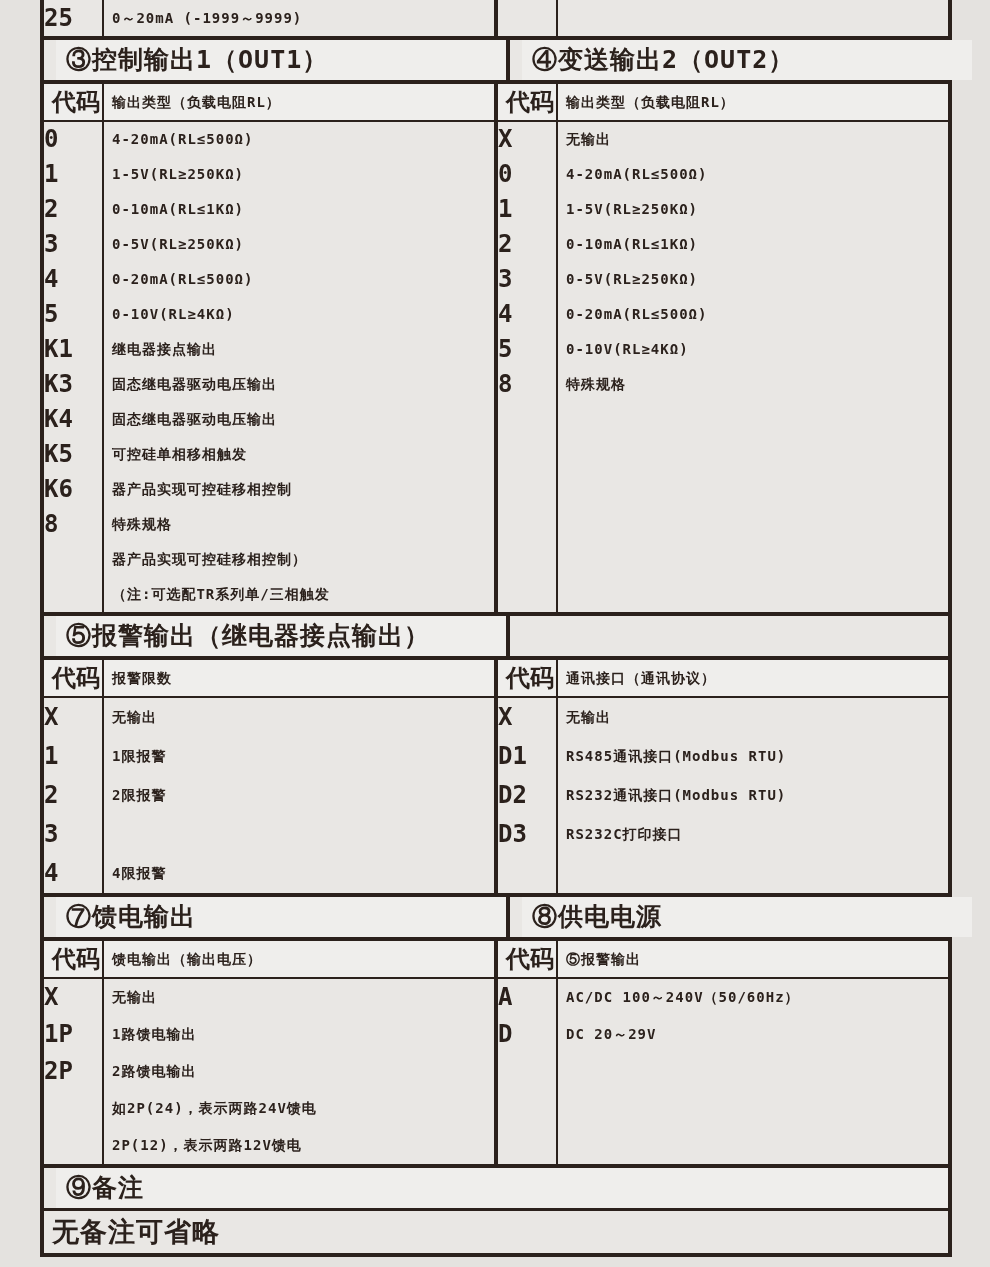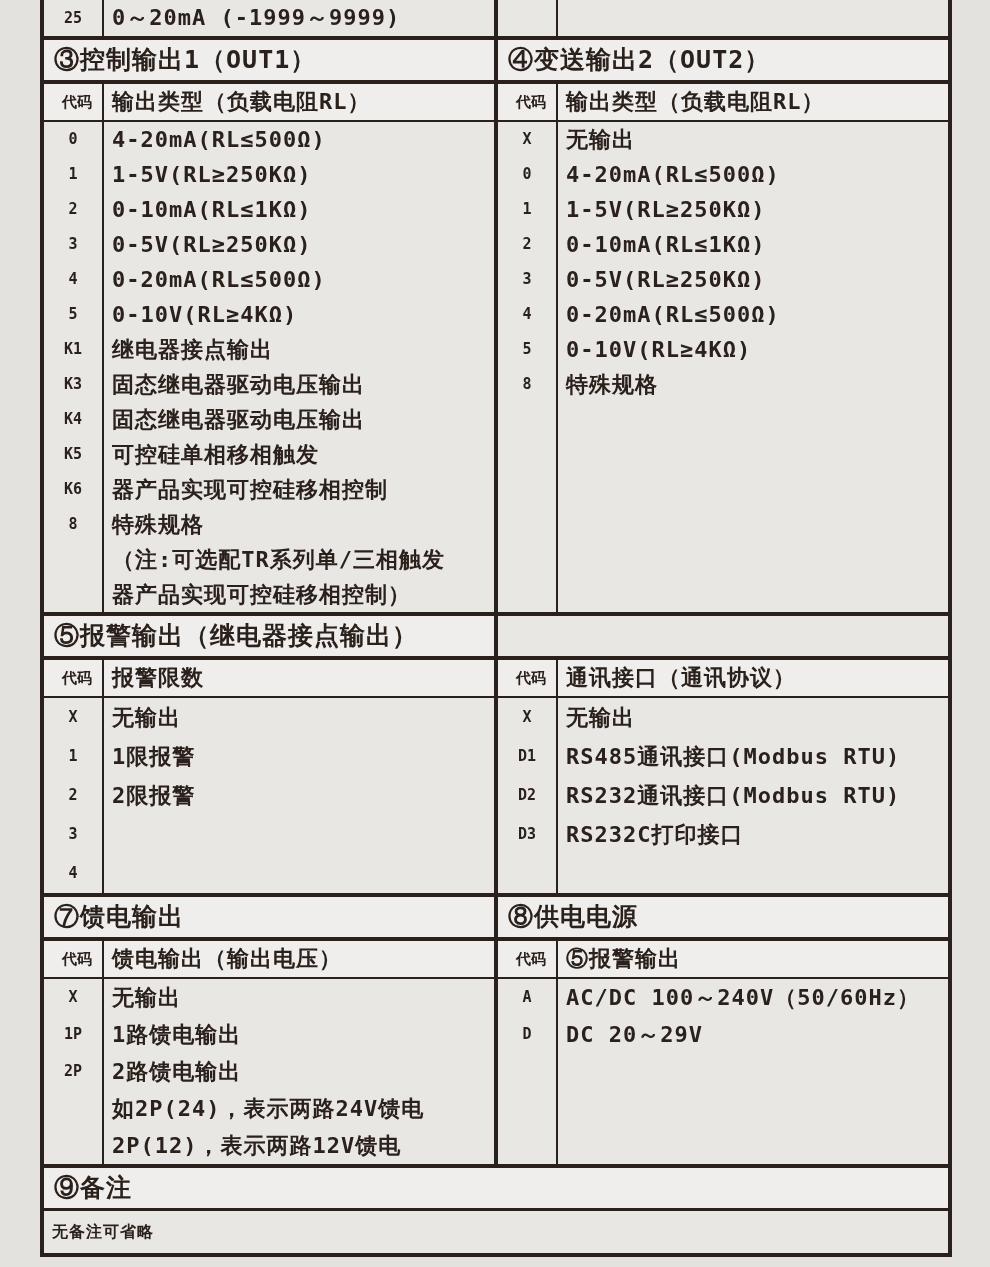--- a/index.html
+++ b/index.html
@@ -30,53 +30,52 @@
   }
   .band{display:flex;width:100%;}
   .half{width:450px;flex:0 0 450px;display:flex;flex-direction:column;background:var(--cell);}
   .divv{width:4px;flex:0 0 4px;background:var(--border);}
   .hline{height:4px;background:var(--border);width:100%;}
   .hline3{height:3px;background:var(--border);width:100%;}
   .trow{display:flex;width:100%;}
   .code{
     width:60px;flex:0 0 60px;
     border-right:2px solid var(--border);
-    text-align:center;
-    font-size:15px;
+    font-size:24px;
     white-space:nowrap;
   }
   .desc{
     flex:1;
     padding-left:8px;
-    font-size:22px;
+    font-size:14px;
     letter-spacing:1px;
     white-space:nowrap;
     overflow:hidden;
   }
   .toprow .trow{height:36px;line-height:36px;}
   .codehdr{height:38px;line-height:36px;background:var(--hdr);border-bottom:2px solid var(--border);}
   .codehdr .code,.codehdr .desc{background:var(--hdr);padding-left:8px;}
   .rows35 .trow.body{height:35px;line-height:35px;}
   .rows39 .trow.body{height:39px;line-height:39px;}
   .rows37 .trow.body{height:37px;line-height:37px;}
   .trow.filler{flex:1 1 auto;}
   .sechdr{
     height:40px;line-height:40px;
     background:var(--hdr);
     font-size:25px;
     padding-left:10px;
     letter-spacing:1px;
-    white-space:nowrap;overflow:hidden;
+    white-space:nowrap;overflow:hidden;margin-left:12px;
   }
   .sechdr.halfw{width:450px;flex:0 0 450px;}
   .sechdr.fullw{width:100%;}
   .remarkrow{
     height:42px;line-height:42px;
     background:var(--cell);
-    font-size:16px;
+    font-size:27px;
     padding-left:8px;
     letter-spacing:1px;
   }
 </style>
 </head>
 <body>
 
 <div class="page">
   <div class="otable">
 
@@ -155,25 +154,25 @@
         <div class="trow body">
             <div class="code">K6</div>
             <div class="desc">器产品实现可控硅移相控制</div>
           </div>
         <div class="trow body">
             <div class="code">8</div>
             <div class="desc">特殊规格</div>
           </div>
         <div class="trow body">
             <div class="code"></div>
+            <div class="desc">器产品实现可控硅移相控制）</div>
+          </div>
+        <div class="trow body">
+            <div class="code"></div>
             <div class="desc">（注:可选配TR系列单/三相触发</div>
-          </div>
-        <div class="trow body">
-            <div class="code"></div>
-            <div class="desc">器产品实现可控硅移相控制）</div>
           </div>
       </div>
       <div class="divv"></div>
       <div class="half rows35">
         <div class="trow codehdr">
           <div class="code">代码</div>
           <div class="desc">输出类型（负载电阻RL）</div>
         </div>
         <div class="trow body">
             <div class="code">X</div>
@@ -239,20 +238,21 @@
           </div>
         <div class="trow body">
             <div class="code">2</div>
             <div class="desc">2限报警</div>
           </div>
         <div class="trow body">
             <div class="code">3</div>
           </div>
         <div class="trow body">
             <div class="code">4</div>
+            <div class="desc">4限报警</div>
           </div>
       </div>
       <div class="divv"></div>
       <div class="half rows39">
         <div class="trow codehdr">
           <div class="code">代码</div>
           <div class="desc">通讯接口（通讯协议）</div>
         </div>
         <div class="trow body">
             <div class="code">X</div>

